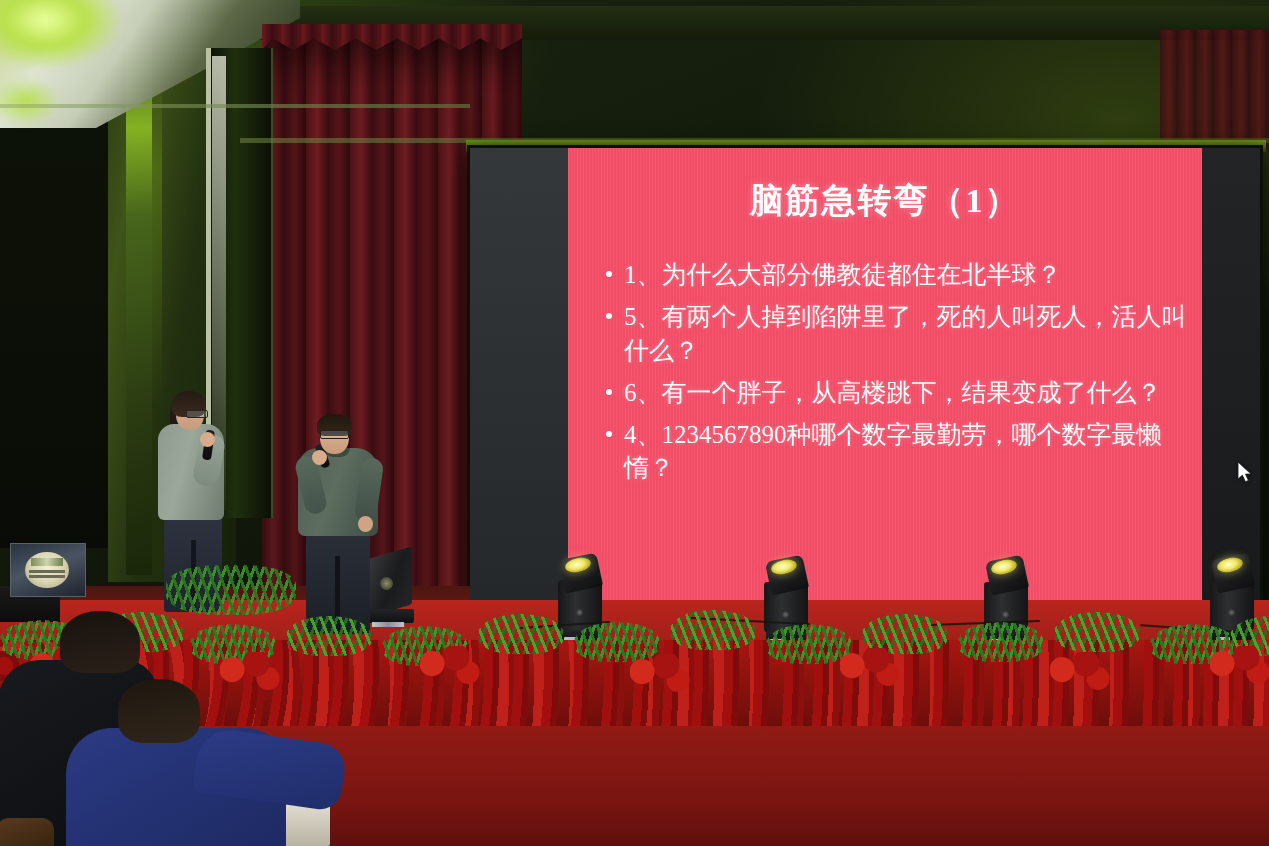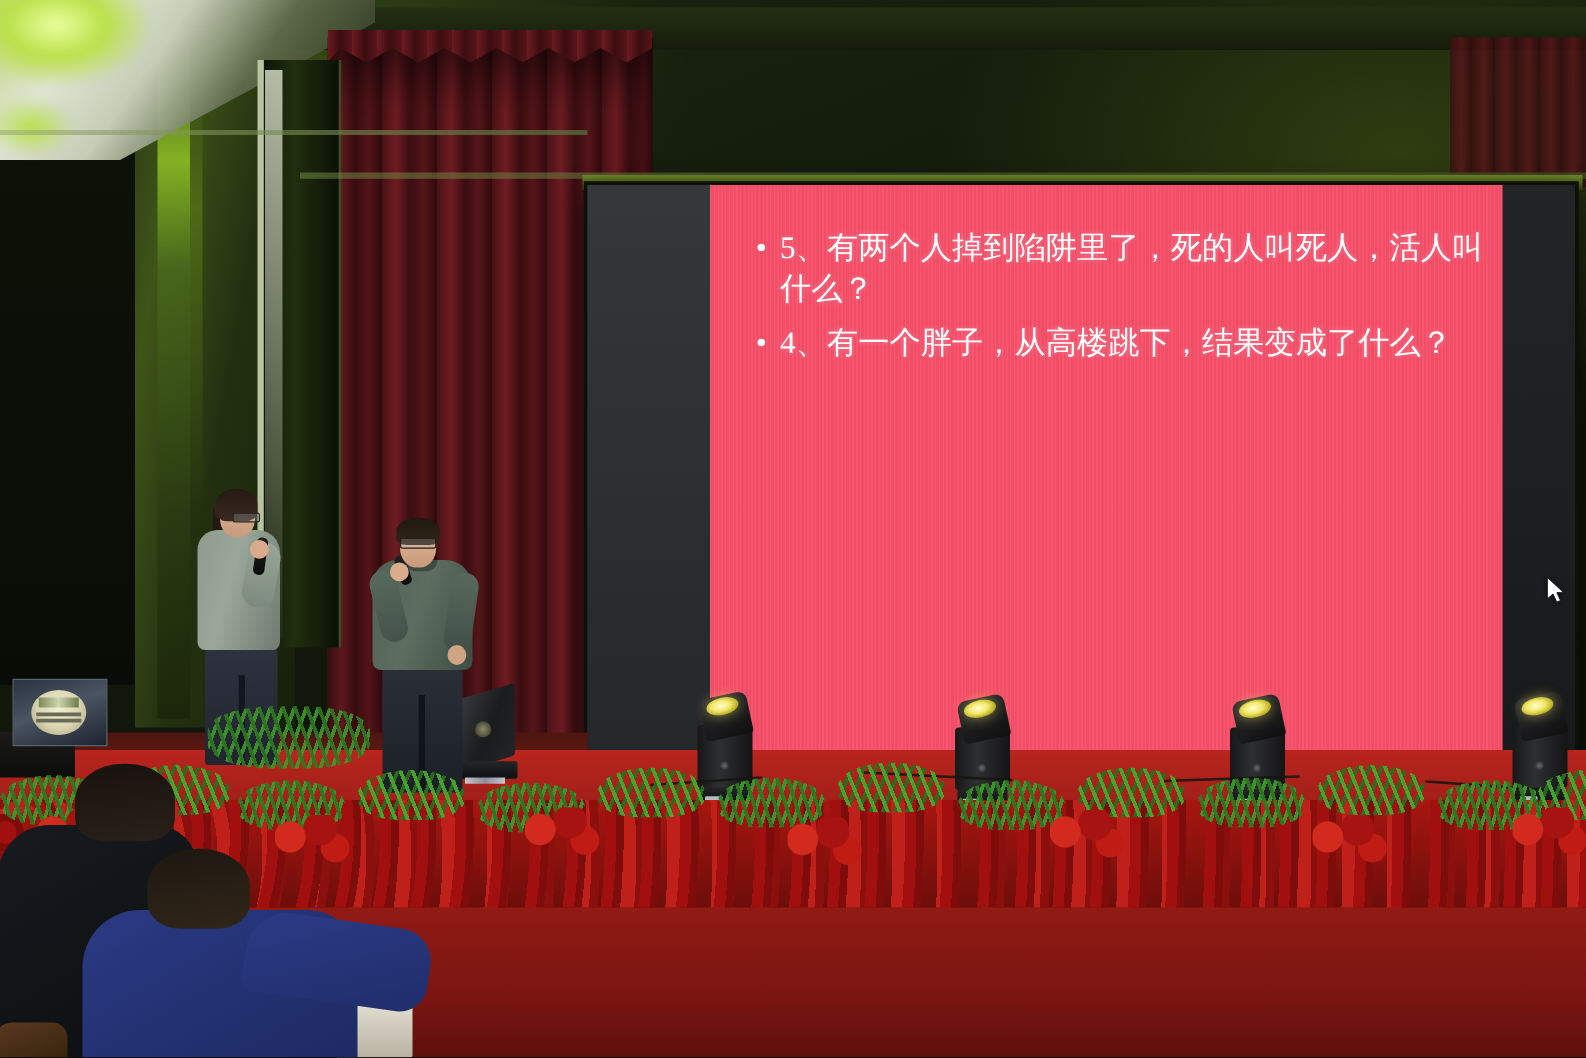--- a/index.html
+++ b/index.html
@@ -497,23 +497,26 @@
   <div class="window-pane-light"></div>
   <div class="window-crossbar"></div>
   <div class="wall-mid-band"></div>
 
   <div class="led-bezel-top"></div>
   <div class="led-screen">
     <div class="led-dark-margin"></div>
     <div class="led-right-dark"></div>
 
     <div class="slide">
+      <h1 class="slide-title">脑筋急转弯（1）</h1>
       <ul class="slide-body">
+        <li>1、为什么大部分佛教徒都住在北半球？</li>
         <li>5、有两个人掉到陷阱里了，死的人叫死人，活人叫什么？</li>
-        <li>4、有一个胖子，从高楼跳下，结果变成了什么？</li>
+        <li>6、有一个胖子，从高楼跳下，结果变成了什么？</li>
+        <li>4、1234567890种哪个数字最勤劳，哪个数字最懒惰？</li>
       </ul>
     </div>
   </div>
 
   <div class="cursor">
     <svg width="18" height="24" viewBox="0 0 18 24" xmlns="http://www.w3.org/2000/svg">
       <polygon points="0,0 0,17 4.4,13.2 7.4,19.8 10.4,18.4 7.5,12.1 13,12.1" fill="#ffffff" stroke="#1a1a1a" stroke-width="0.8"></polygon>
     </svg>
   </div>
 

